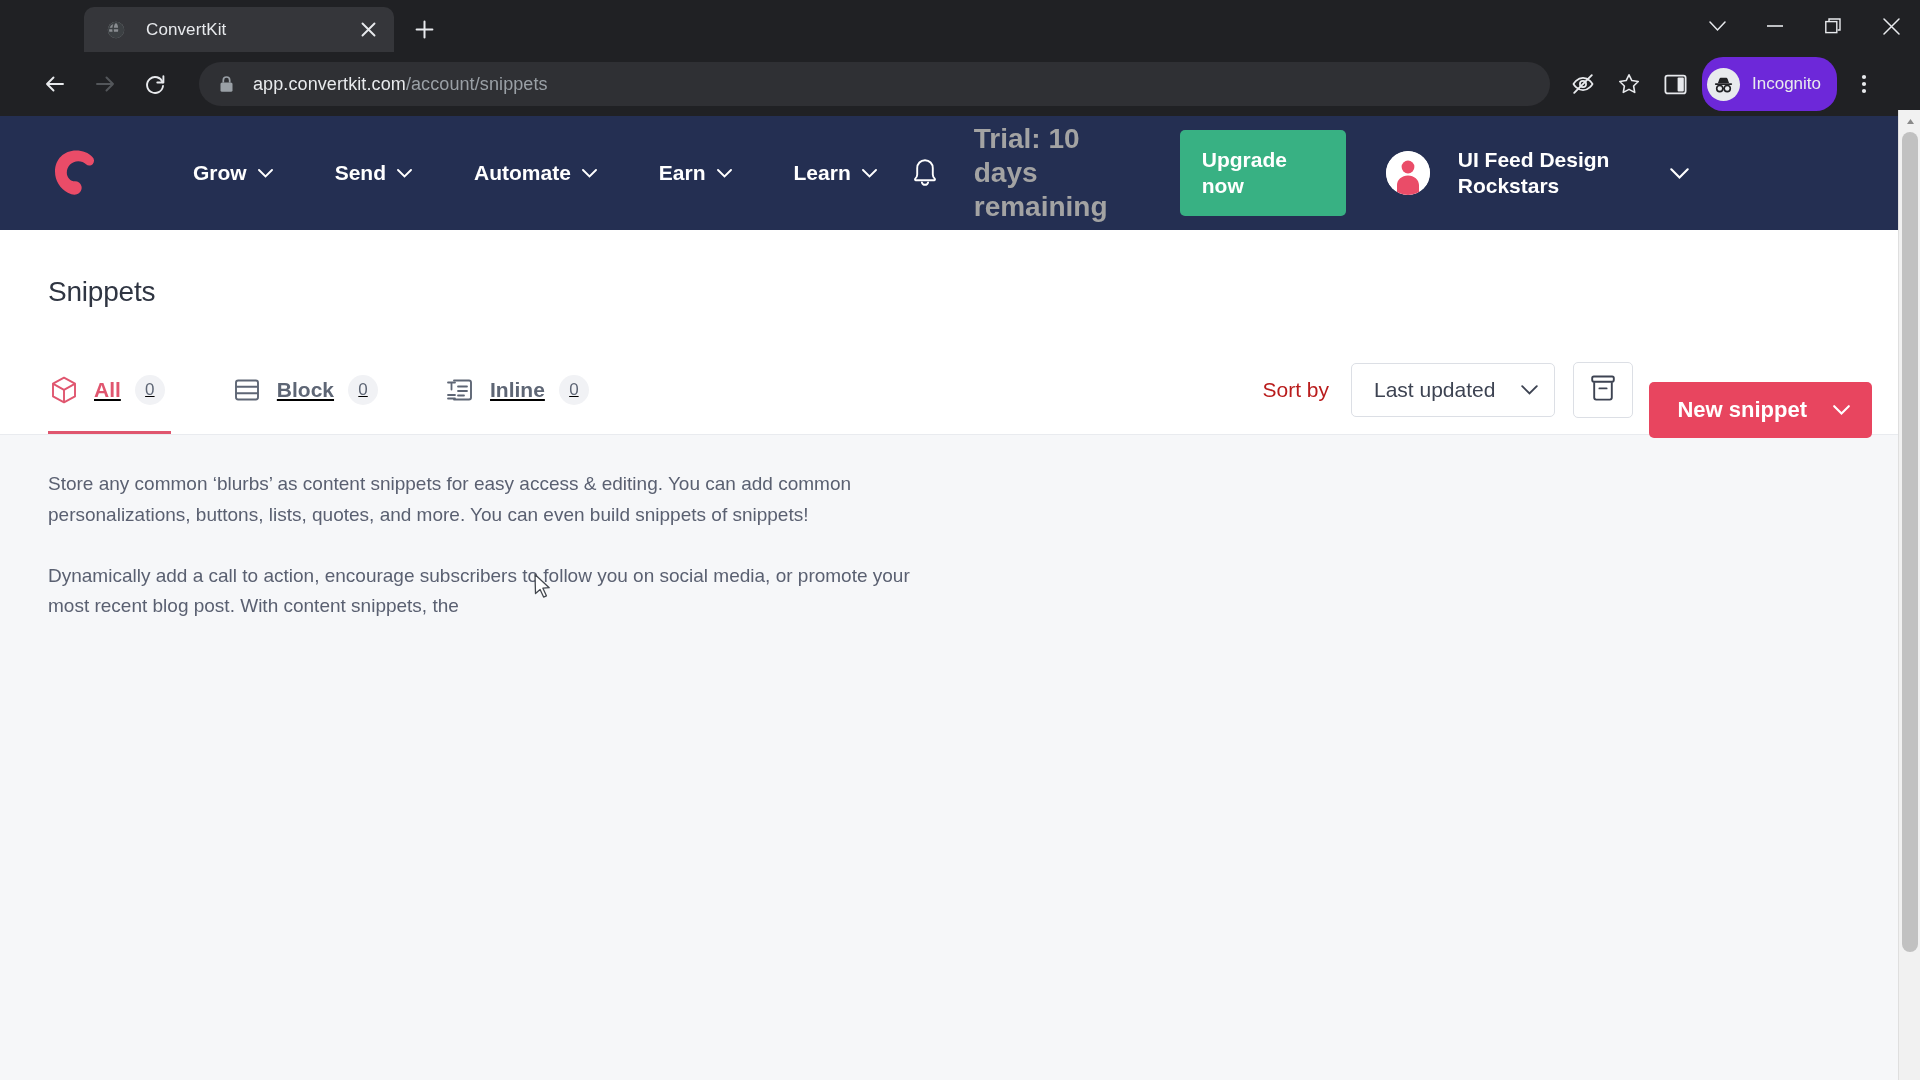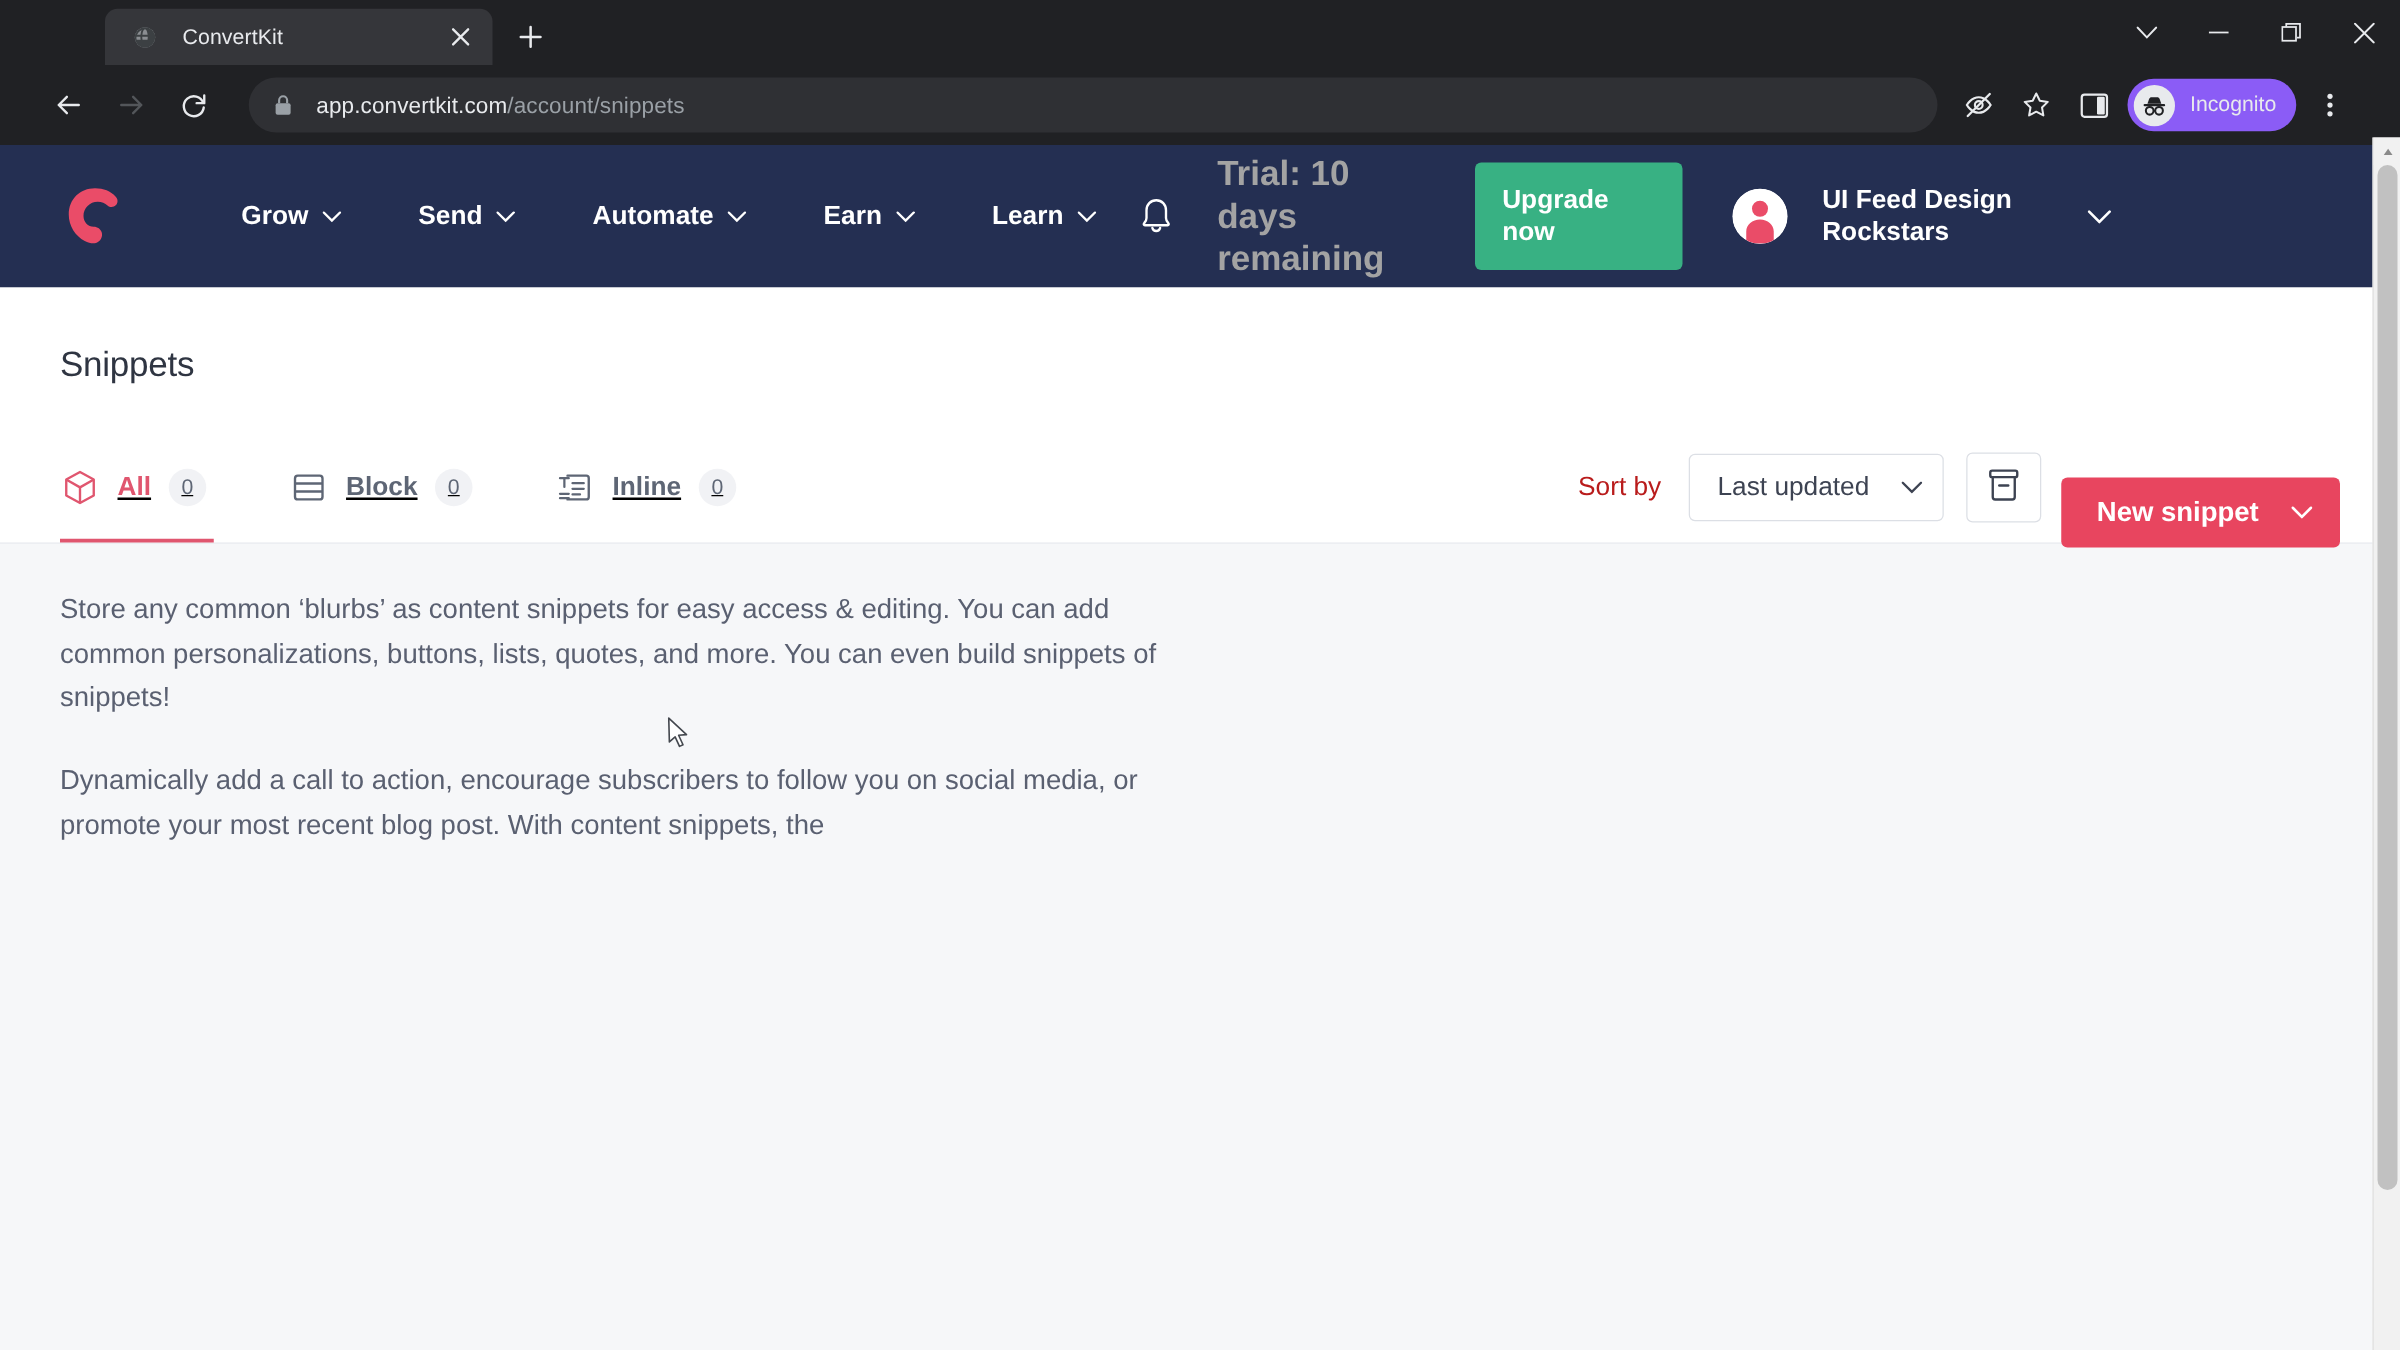--- a/index.html
+++ b/index.html
@@ -46,21 +46,21 @@
   .omnibox {
     flex:1; height:44px; background:#2f3034; border-radius:22px;
     display:flex; align-items:center; padding:0 16px; margin:0 10px 0 16px; min-width:0;
   }
   .lock-icon { width:22px; height:22px; flex:0 0 22px; display:flex; align-items:center; justify-content:center; margin-right:16px; }
   .url { font-size:18px; color:#e8eaed; white-space:nowrap; letter-spacing:.1px; }
   .url .path { color:#9aa0a6; }
   .tool-icon { width:46px; height:46px; display:flex; align-items:center; justify-content:center; border-radius:50%; flex:0 0 46px; }
   .tool-icon svg { display:block; }
   .incognito-pill {
-    height:42px; background:#8b5cf6; border-radius:21px; display:flex; align-items:center;
+    height:54px; background:#6d28d9; border-radius:21px; display:flex; align-items:center;
     padding:0 16px 0 5px; margin-left:4px; gap:12px;
   }
   .incognito-avatar {
     width:33px; height:33px; border-radius:50%; background:#e8eaed;
     display:flex; align-items:center; justify-content:center;
   }
   .incognito-label { color:#e8eaed; font-size:17px; }
   .menu-dots { width:46px; height:46px; display:flex; align-items:center; justify-content:center; margin-left:4px; flex:0 0 46px; }
 
   
@@ -134,21 +134,21 @@
   .primary-btn .pb-label { font-size:22px; font-weight:700; }
   .head-divider { height:1px; background:#e9ebef; width:1920px; }
 
   
   .content { background:#f6f7f9; padding:0 48px; width:1920px; height:652px; position:relative; }
   .hero-h1 {
     font-family:"Liberation Serif", serif; font-weight:700; color:#2b3555;
     font-size:58px; line-height:1.28; max-width:840px; padding-top:143px; letter-spacing:-.3px;
   }
   .hero-p {
-    color:#5a6071; font-size:22px; line-height:1.62; max-width:880px; margin-top:34px;
+    color:#5a6071; font-size:19px; line-height:1.62; max-width:880px; margin-top:34px;
   }
   .hero-p + .hero-p { margin-top:30px; }
 
   
   .cursor { position:absolute; left:533px; top:573px; z-index:50; pointer-events:none; }
 
   
   .scrollbar {
     position:absolute; right:0; top:110px; width:22px; height:970px;
     background:#f1f1f1; border-left:1px solid #dfdfdf; z-index:40;

